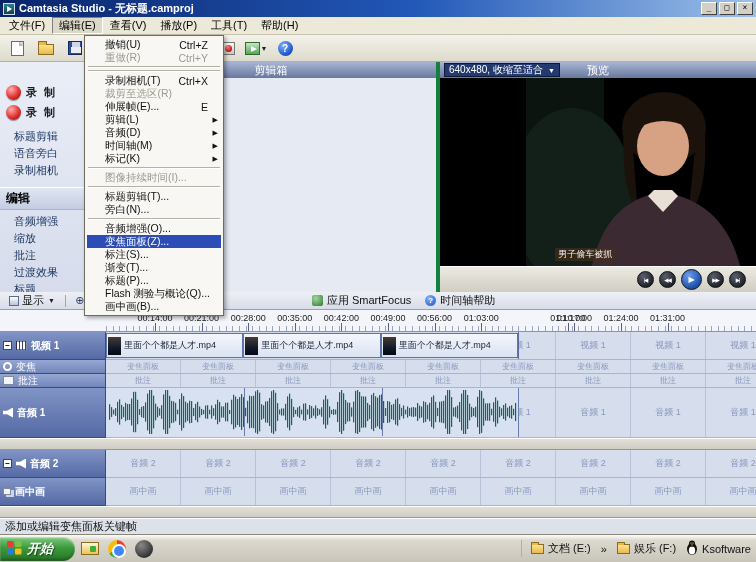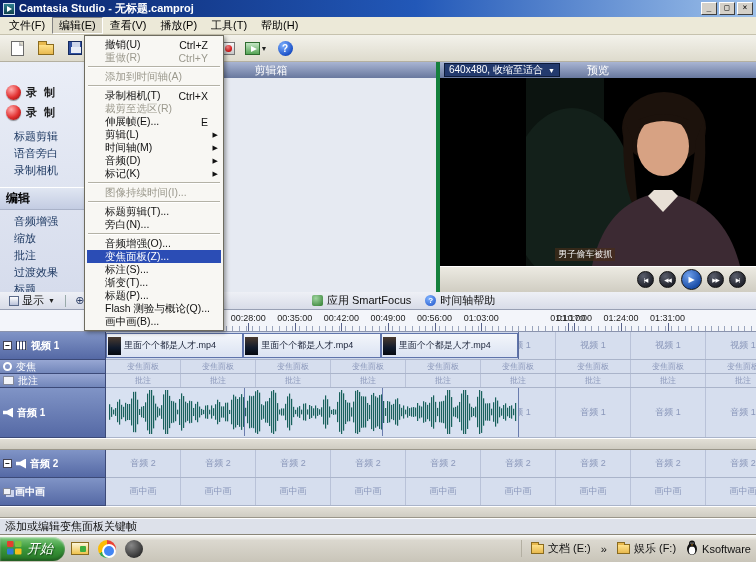--- a/index.html
+++ b/index.html
@@ -103,21 +103,21 @@
 .row-zoom .cell,.row-callout .cell{font-size:8px}
 .clips{position:absolute;left:0;top:0;bottom:0;width:413px;display:flex;background:#cfd9ec;border-right:1px solid #5a6c9e;padding:1px 0}
 .clip{flex:1;border:1px solid #5f74ab;background:linear-gradient(#f3f6fb,#dbe3f2);display:flex;align-items:center;gap:3px;font-size:9px;color:#1a2238;overflow:hidden;padding-left:1px;white-space:nowrap}
 .clip-thumb{width:13px;height:18px;flex:0 0 13px;background:linear-gradient(#4a3b30,#101a2c 60%,#05080f)}
 .wave{position:absolute;left:0;top:0;bottom:0;width:413px;background:#d8e1f1;border-right:1px solid #6a7cae}
 .hband{height:12px;flex:0 0 12px;background:linear-gradient(#e2dfd6,#cfccc2);border-top:1px solid #fff;border-bottom:1px solid #9a968a}
 
 
 .statusbar{height:16px;flex:0 0 16px;background:#dde1ea;border-top:1px solid #fff;font-size:11px;color:#111;display:flex;align-items:center;padding-left:5px}
 .taskbar{height:28px;flex:0 0 28px;background:linear-gradient(#fdfdfb,#dbd8cf 20%,#c9c5b9);border-top:1px solid #8a8678;display:flex;align-items:center;gap:3px;padding-right:5px}
-.start-btn{height:24px;padding:0 12px 0 7px;border-radius:0 12px 12px 0;background:linear-gradient(#7ec97e,#3c9a3c 45%,#257425);display:flex;align-items:center;gap:5px;color:#fff;font-weight:normal;font-style:italic;font-size:13px;text-shadow:1px 1px 1px rgba(0,0,0,.5);box-shadow:inset 0 1px 2px rgba(255,255,255,.6),inset 0 -2px 3px rgba(0,0,0,.25)}
+.start-btn{height:24px;padding:0 22px 0 7px;border-radius:0 12px 12px 0;background:linear-gradient(#7ec97e,#3c9a3c 45%,#257425);display:flex;align-items:center;gap:5px;color:#fff;font-weight:bold;font-style:italic;font-size:13px;text-shadow:1px 1px 1px rgba(0,0,0,.5);box-shadow:inset 0 1px 2px rgba(255,255,255,.6),inset 0 -2px 3px rgba(0,0,0,.25)}
 .qbtn{width:24px;height:24px;display:flex;align-items:center;justify-content:center}
 .qi-explorer{width:18px;height:13px;background:linear-gradient(#fdf6d8,#f0c34c);border:1px solid #8a6b1f;position:relative}
 .qi-explorer::after{content:"";position:absolute;right:2px;bottom:2px;width:6px;height:6px;background:#3fae3f;border-radius:1px}
 .qi-chrome{width:18px;height:18px;border-radius:50%;background:conic-gradient(#ea4335 0 120deg,#34a853 0 240deg,#fbbc05 0 360deg);position:relative}
 .qi-chrome::after{content:"";position:absolute;left:4px;top:4px;width:10px;height:10px;border-radius:50%;background:#4285f4;border:2px solid #fff}
 .qi-media-player{width:18px;height:18px;border-radius:50%;background:radial-gradient(circle at 35% 30%,#888,#111)}
 .tray{margin-left:auto;display:flex;align-items:center;gap:10px;font-size:11px;color:#111;padding-left:9px;border-left:1px solid #b3af a2}
 .tray{border-left:1px solid #b3afa2}
 .tray-item{display:flex;align-items:center;gap:4px;white-space:nowrap}
 .ti-folder{width:13px;height:10px;background:linear-gradient(#ffe28a,#e8b94e);border:1px solid #8a6b1f;position:relative}
@@ -674,45 +674,42 @@
   <div class="edit-menu" id="editmenu">
       <div class="mi">
         <span class="ml">撤销(U)</span>
         <span class="sc">Ctrl+Z</span>
       </div>
       <div class="mi dis">
         <span class="ml">重做(R)</span>
         <span class="sc">Ctrl+Y</span>
       </div>
       <div class="msep"></div>
-      <div class="mi dis">
-        <span class="ml">添加到时间轴(A)</span>
-      </div>
       <div class="msep"></div>
       <div class="mi">
         <span class="ml">录制相机(T)</span>
         <span class="sc">Ctrl+X</span>
       </div>
       <div class="mi dis">
         <span class="ml">裁剪至选区(R)</span>
       </div>
       <div class="mi">
         <span class="ml">伸展帧(E)...</span>
         <span class="sc">E</span>
       </div>
       <div class="mi">
         <span class="ml">剪辑(L)</span>
         <span class="sub">▶</span>
       </div>
       <div class="mi">
+        <span class="ml">音频(D)</span>
+        <span class="sub">▶</span>
+      </div>
+      <div class="mi">
         <span class="ml">时间轴(M)</span>
-        <span class="sub">▶</span>
-      </div>
-      <div class="mi">
-        <span class="ml">音频(D)</span>
         <span class="sub">▶</span>
       </div>
       <div class="mi">
         <span class="ml">标记(K)</span>
         <span class="sub">▶</span>
       </div>
       <div class="msep"></div>
       <div class="mi dis">
         <span class="ml">图像持续时间(I)...</span>
       </div>

